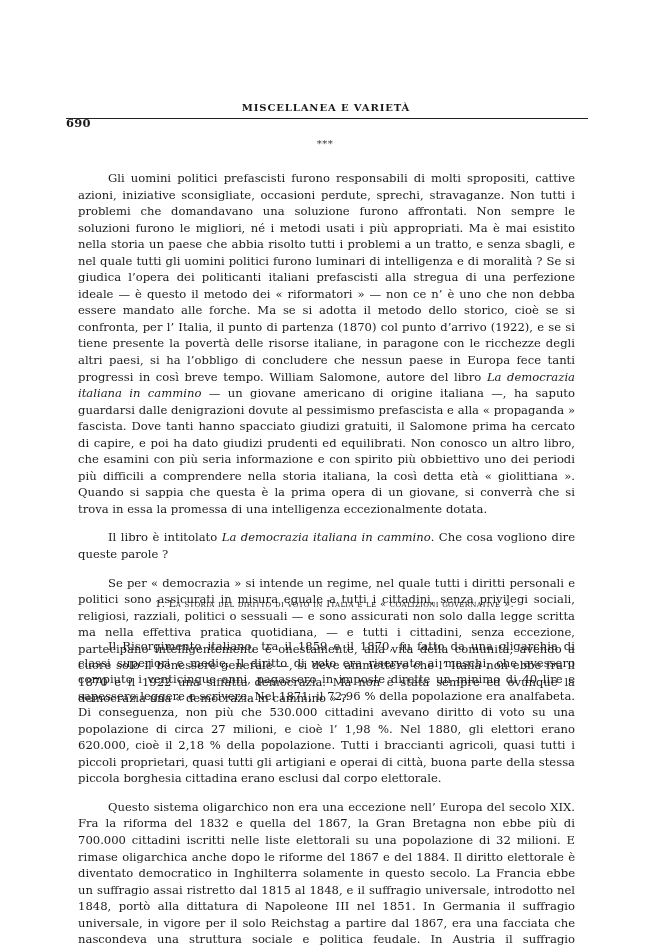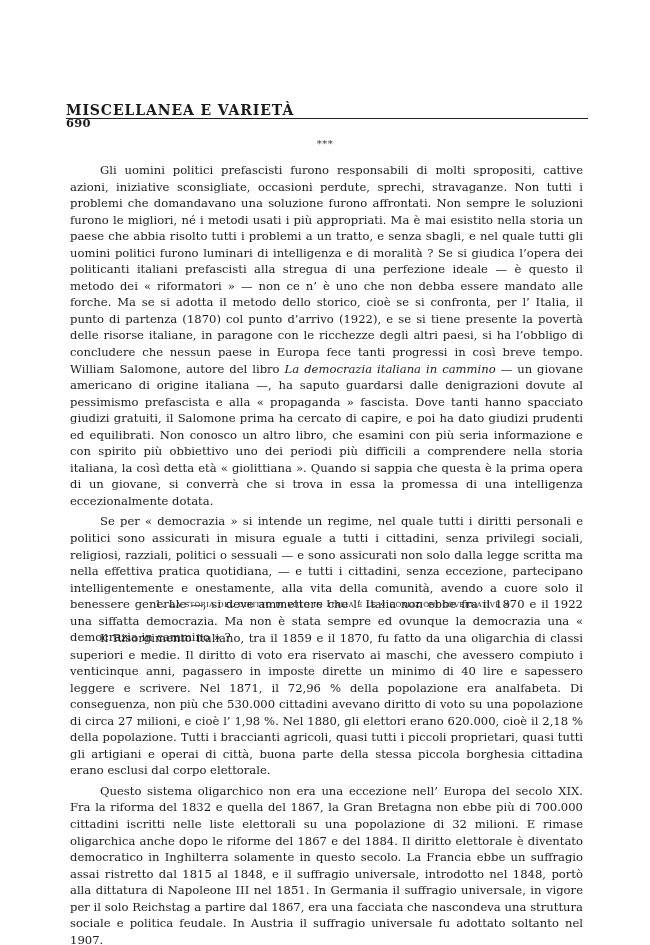--- a/index.html
+++ b/index.html
@@ -1,29 +1,29 @@
 <!DOCTYPE html>
 <html><head>
 <meta charset="utf-8">
 <style>
   html, body { margin: 0; padding: 0; background: #ffffff; }
   body { width: 650px; height: 945px; position: relative; overflow: hidden;
          font-family: "DejaVu Serif", "Liberation Serif", serif; color: #1a1a1a; }
   .page { position: absolute; left: 0; top: 0; width: 650px; height: 945px; }
   .running-head { position: absolute; left: 66px; top: 101px; width: 520px; height: 14px; }
   .page-num { position: absolute; left: 0; top: 0; font-size: 11.5px; font-weight: bold; letter-spacing: 0.2px; margin-top: 15px; }
-  .head-title { position: absolute; left: 0; right: 0; top: 1px; text-align: left;
-                font-size: 14px; font-weight: bold; letter-spacing: 0.9px; }
+  .head-title { position: absolute; left: 0; right: 0; top: 1px; text-align: center;
+                font-size: 10px; font-weight: bold; letter-spacing: 0.9px; }
   .head-rule { position: absolute; left: 66px; top: 118px; width: 522px; height: 0;
                border-top: 1.4px solid #222; }
   .stars { position: absolute; left: 0; width: 650px; top: 138px; text-align: center;
            font-size: 10px; letter-spacing: 0.5px; color: #333; }
   .body-text { position: absolute; left: 66px; width: 521px; font-size: 11.6px;
                line-height: 16.55px; text-align: justify; }
-  .body-text p { margin: 4px; text-indent: 30px; hyphens: manual; }
+  .body-text p { margin: 12px; text-indent: 30px; hyphens: manual; }
   .block1 { top: 158px; }
   .block2 { top: 626px; }
   .section-heading { position: absolute; left: 74px; width: 521px; top: 598px; text-align: center;
                      font-size: 10px; letter-spacing: 0.3px; }
   .section-heading .sc { font-variant: small-caps; }
   em { font-style: italic; }
 </style>
 </head>
 <body>
 
@@ -32,20 +32,21 @@
   <div class="running-head">
     <span class="page-num">690</span>
     <div class="head-title">MISCELLANEA E VARIETÀ</div>
   </div>
   <div class="head-rule"></div>
 
   <div class="stars">***</div>
 
   <div class="body-text block1">
     <p><span>Gli uomini politici prefascisti furono responsabili di molti spropositi, cattive azioni, iniziative sconsigliate, occasioni perdute, sprechi, stravaganze. Non tutti i problemi che domandavano una soluzione furono affrontati. Non sempre le soluzioni furono le migliori, né i metodi usati i più appropriati. Ma è mai esistito nella storia un paese che abbia risolto tutti i problemi a un tratto, e senza sbagli, e nel quale tutti gli uomini politici furono luminari di intelligenza e di moralità ? Se si giudica l’opera dei politicanti italiani prefascisti alla stregua di una perfezione ideale — è questo il metodo dei « riformatori » — non ce n’ è uno che non debba essere mandato alle forche. Ma se si adotta il metodo dello storico, cioè se si confronta, per l’ Italia, il punto di partenza (1870) col punto d’arrivo (1922), e se si tiene presente la povertà delle risorse italiane, in paragone con le ricchezze degli altri paesi, si ha l’obbligo di concludere che nessun paese in Europa fece tanti progressi in così breve tempo. William Salomone, autore del libro </span><em>La democrazia italiana in cammino</em><span> — un giovane americano di origine italiana —, ha saputo guardarsi dalle denigrazioni dovute al pessimismo prefascista e alla « propaganda » fascista. Dove tanti hanno spacciato giudizi gratuiti, il Salomone prima ha cercato di capire, e poi ha dato giudizi prudenti ed equilibrati. Non conosco un altro libro, che esamini con più seria informazione e con spirito più obbiettivo uno dei periodi più difficili a comprendere nella storia italiana, la così detta età « giolittiana ». Quando si sappia che questa è la prima opera di un giovane, si converrà che si trova in essa la promessa di una intelligenza eccezionalmente dotata.</span></p>
+    <p><span>Il libro è intitolato </span><em>La democrazia italiana in cammino</em><span>. Che cosa vogliono dire queste parole ?</span></p>
     <p><span>Se per « democrazia » si intende un regime, nel quale tutti i diritti personali e politici sono assicurati in misura eguale a tutti i cittadini, senza privilegi sociali, religiosi, razziali, politici o sessuali — e sono assicurati non solo dalla legge scritta ma nella effettiva pratica quotidiana, — e tutti i cittadini, senza eccezione, partecipano intelligentemente e onestamente, alla vita della comunità, avendo a cuore solo il benessere generale —, si deve ammettere che l’ Italia non ebbe fra il 1870 e il 1922 una siffatta democrazia. Ma non è stata sempre ed ovunque la democrazia una « democrazia in cammino » ?</span></p>
   </div>
 
   <div class="section-heading">
     <span>1.</span>
     <span class="sc">La storia del diritto di voto in Italia e le « coalizioni governative ».</span>
   </div>
 
   <div class="body-text block2">
     <p>Il Risorgimento italiano, tra il 1859 e il 1870, fu fatto da una oligarchia di classi superiori e medie. Il diritto di voto era riservato ai maschi, che avessero compiuto i venticinque anni, pagassero in imposte dirette un minimo di 40 lire e sapessero leggere e scrivere. Nel 1871, il 72,96 % della popolazione era analfabeta. Di conseguenza, non più che 530.000 cittadini avevano diritto di voto su una popolazione di circa 27 milioni, e cioè l’ 1,98 %. Nel 1880, gli elettori erano 620.000, cioè il 2,18 % della popolazione. Tutti i braccianti agricoli, quasi tutti i piccoli proprietari, quasi tutti gli artigiani e operai di città, buona parte della stessa piccola borghesia cittadina erano esclusi dal corpo elettorale.</p>

